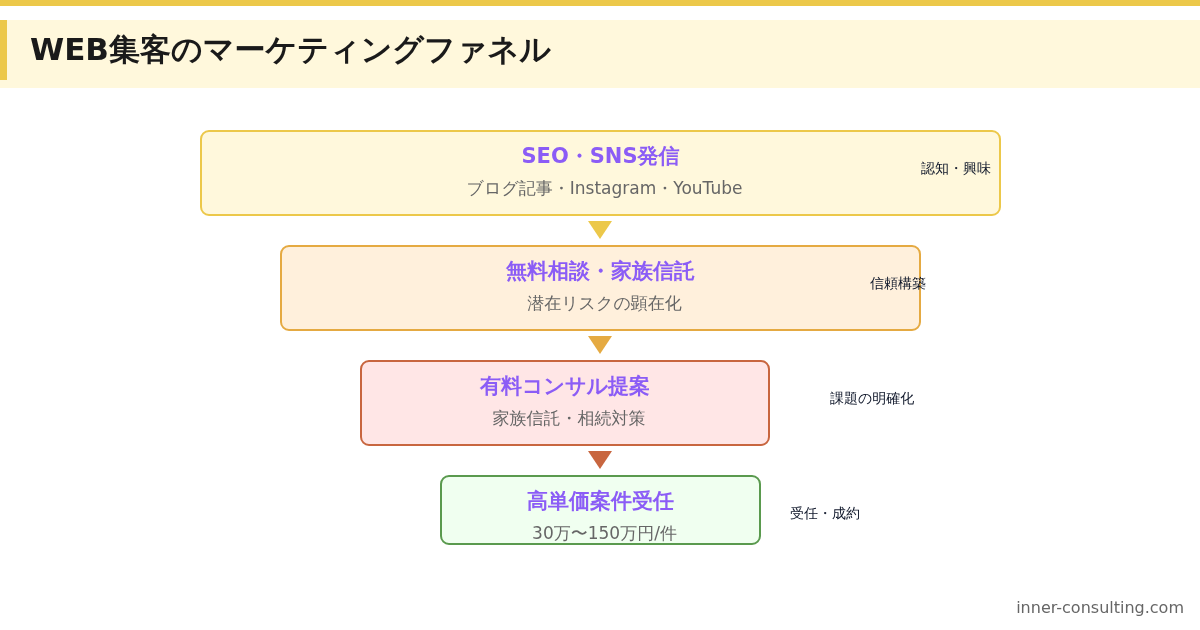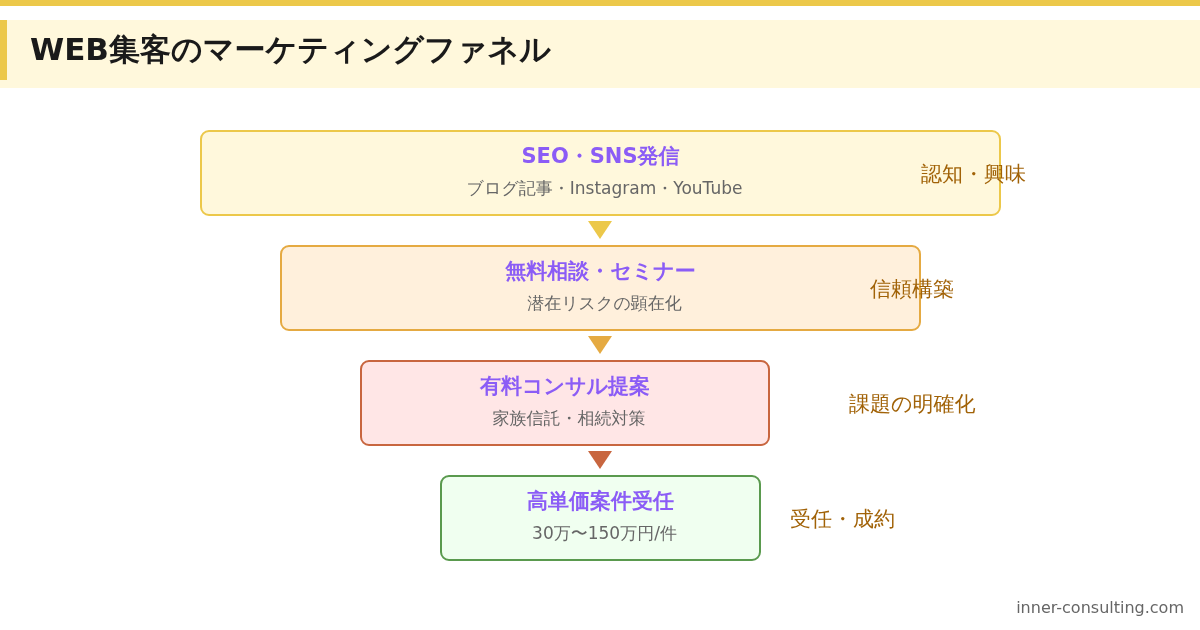--- a/index.html
+++ b/index.html
@@ -6,21 +6,21 @@
   body { width:1200px; height:630px; position:relative; background:#ffffff; overflow:hidden;
          font-family:"DejaVu Sans","Liberation Sans",sans-serif; color:#222; }
   .topbar { position:absolute; left:0; top:0; width:1200px; height:6px; background:#ecc84a; }
   .header { position:absolute; left:0; top:20px; width:1200px; height:68px; background:#fff8dc; }
   .header .accent { position:absolute; left:0; top:0; width:7px; height:60px; background:#ecc84a; }
   .header .title { position:absolute; left:30px; top:0; height:60px; line-height:58px;
                    font-size:31px; font-weight:bold; color:#1a1a1a; letter-spacing:0px; }
   .stage { position:absolute; box-sizing:border-box; border:2px solid; border-radius:9px; text-align:center; }
   .stage .main { position:absolute; left:0; right:0; top:10px; font-size:21px; font-weight:bold; color:#8b5cf6; }
   .stage .sub { position:absolute; left:0; right:0; top:45px; font-size:17px; color:#666;margin-left:8px; }
-  .side { position:absolute; font-size:21px; color:#a16207; white-space:nowrap; }
+  .side { position:absolute; font-size:14px; color:#0f172a; white-space:nowrap; }
   .arrow { position:absolute; width:0; height:0; border-left:12px solid transparent; border-right:12px solid transparent; border-top:18px solid; }
   .footer { position:absolute; right:16px; top:598px; font-size:16px; color:#666;text-align:center; }
 </style>
 </head>
 <body>
 
 <div class="topbar"></div>
 
 <div class="header">
   <div class="accent"></div>
@@ -28,32 +28,32 @@
 </div>
 
 <div class="stage" id="s0" style="left: 200px; top: 130px; width: 801px; height: 86px; border-color: rgb(236, 200, 74); background: rgb(255, 248, 220);">
   <div class="main">SEO・SNS発信</div>
   <div class="sub">ブログ記事・Instagram・YouTube</div>
 </div>
 <div class="side" style="left:921px; top:160px;">認知・興味</div>
 <div class="arrow" id="a0" style="left: 588px; top: 221px; border-top-color: rgb(236, 200, 74);"></div>
 
 <div class="stage" id="s1" style="left: 280px; top: 245px; width: 641px; height: 86px; border-color: rgb(229, 170, 66); background: rgb(255, 240, 220);">
-  <div class="main">無料相談・セミナー</div>
+  <div class="main">無料相談・家族信託</div>
   <div class="sub">潜在リスクの顕在化</div>
 </div>
 <div class="side" style="left:870px; top:275px;">信頼構築</div>
 <div class="arrow" id="a1" style="left: 588px; top: 336px; border-top-color: rgb(229, 170, 66);"></div>
 
 <div class="stage" id="s2" style="left: 360px; top: 360px; width: 410px; height: 86px; border-color: rgb(200, 102, 63); background: rgb(255, 230, 230);">
   <div class="main">有料コンサル提案</div>
   <div class="sub">家族信託・相続対策</div>
 </div>
-<div class="side" style="left:830px; top:390px;margin-left:19px;">課題の明確化</div>
+<div class="side" style="left:830px; top:390px;">課題の明確化</div>
 <div class="arrow" id="a2" style="left: 588px; top: 451px; border-top-color: rgb(200, 102, 63);"></div>
 
-<div class="stage" id="s3" style="left: 440px; top: 475px; width: 321px; height: 86px; border-color: rgb(90, 154, 78); background: rgb(240, 255, 240);">
+<div class="stage" id="s3" style="left: 440px; top: 475px; width: 321px; height: 70px; border-color: rgb(90, 154, 78); background: rgb(240, 255, 240);">
   <div class="main">高単価案件受任</div>
   <div class="sub">30万〜150万円/件</div>
 </div>
 <div class="side" style="left:790px; top:505px;">受任・成約</div>
 
 <div class="footer">inner-consulting.com</div>
 
 </body></html>

